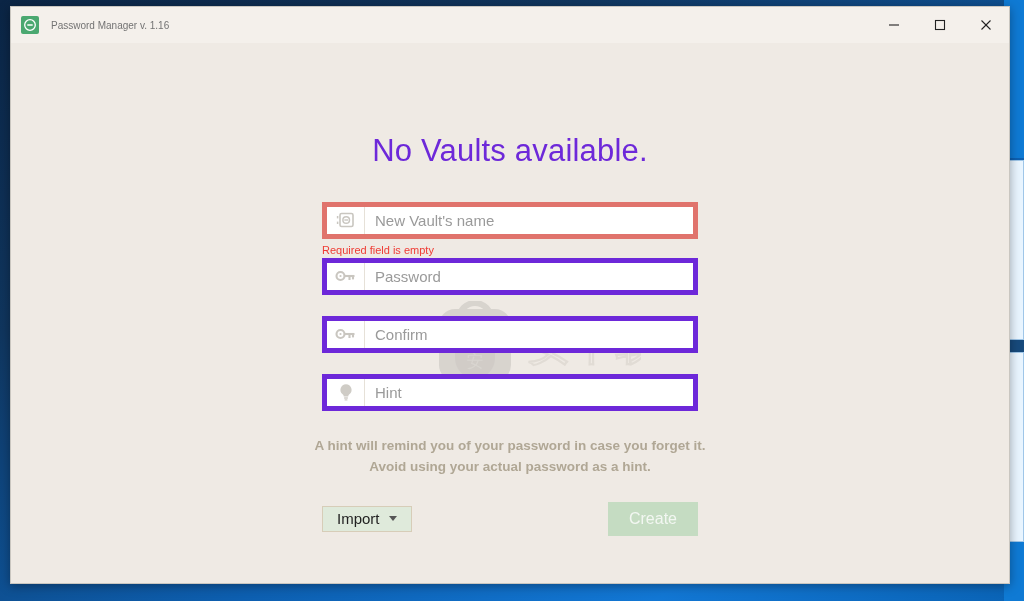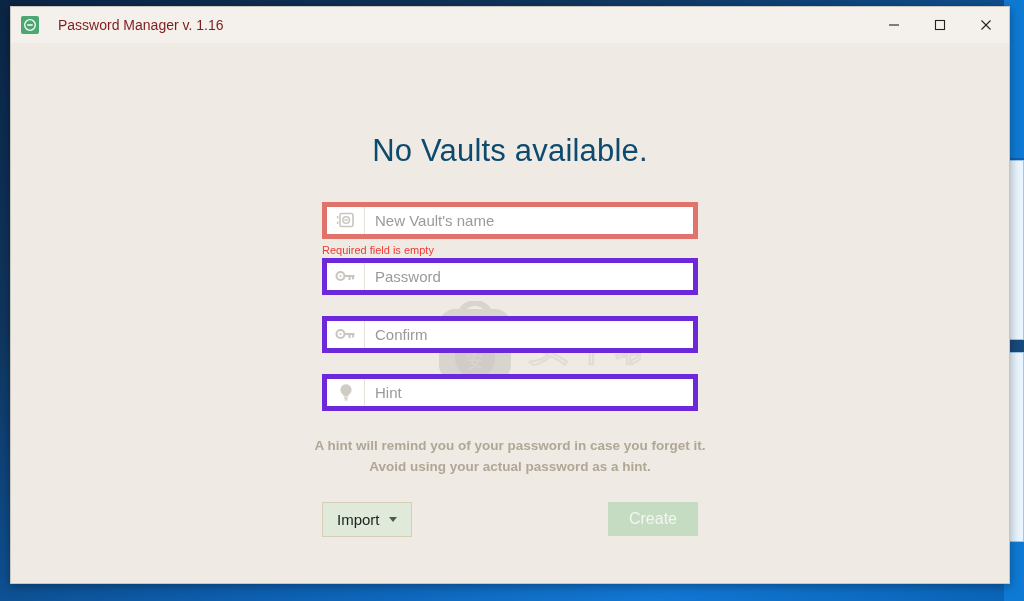--- a/index.html
+++ b/index.html
@@ -63,23 +63,23 @@
     margin-left: 10px;
     background: #4aa870;
     border-radius: 2px;
     display: flex;
     align-items: center;
     justify-content: center;
     flex: 0 0 18px;
   }
   #app-icon svg { display: block; }
   #title-text {
-    margin-left: 19px;
-    font-size: 14px;
-    color: #7f1d1d;
+    margin-left: 12px;
+    font-size: 10px;
+    color: #737373;
     white-space: nowrap;
   }
   #window-controls {
     margin-left: auto;
     display: flex;
     height: 100%;
   }
   .win-btn {
     width: 46px;
     height: 36px;
@@ -96,21 +96,21 @@
     position: relative;
     display: flex;
     flex-direction: column;
     align-items: center;
     background: #efeae4;
     padding-top: 88px;
   }
 
   #headline {
     text-align: right;
-    color: #0c4a6e;
+    color: #6d28d9;
     font-weight: 400;
     line-height: 1.32;
     letter-spacing: 0.2px;
   }
   #headline .line {
     display: block;
     font-size: 31px;
   }
 
   
@@ -181,21 +181,21 @@
     align-items: center;
     position: relative;
     z-index: 3;
   }
   #import-button {
     background: #dfeadb;
     border: 1px solid #d7cdb8;
     color: #222;
     font-family: "Liberation Sans", sans-serif;
     font-size: 15px;
-    height: 35px;
+    height: 26px;
     padding: 0 14px;
     display: flex;
     align-items: center;
     gap: 9px;
     cursor: pointer;
   }
   #import-button .caret {
     width: 0; height: 0;
     border-left: 4.5px solid transparent;
     border-right: 4.5px solid transparent;

